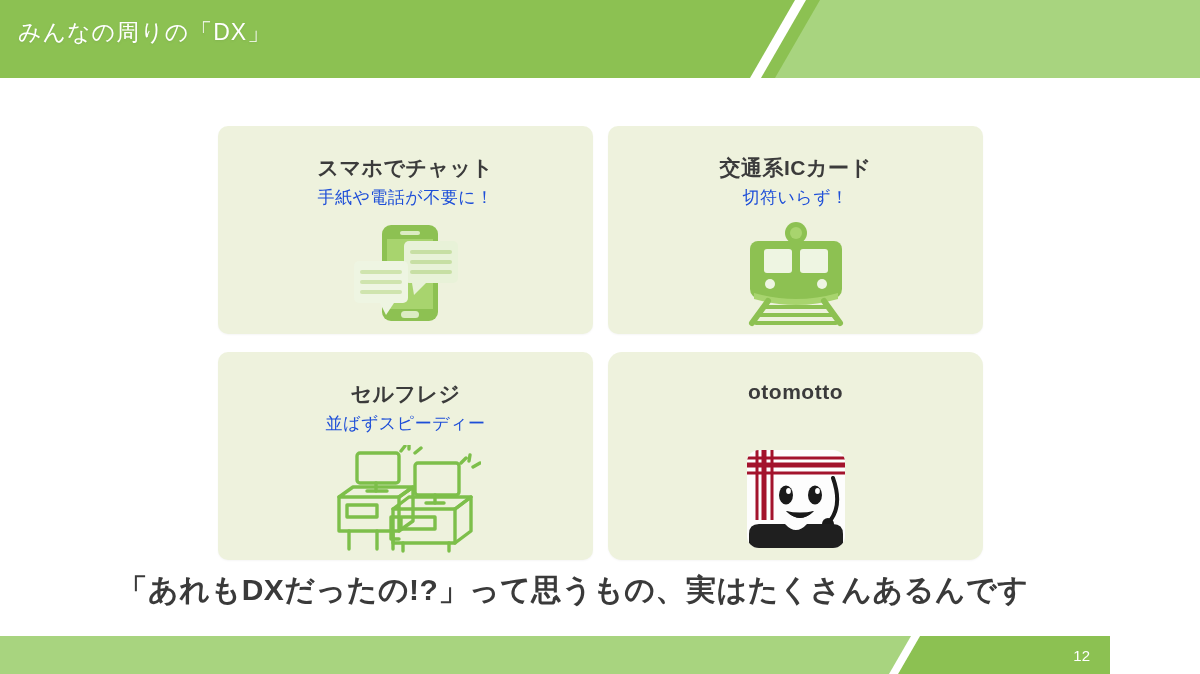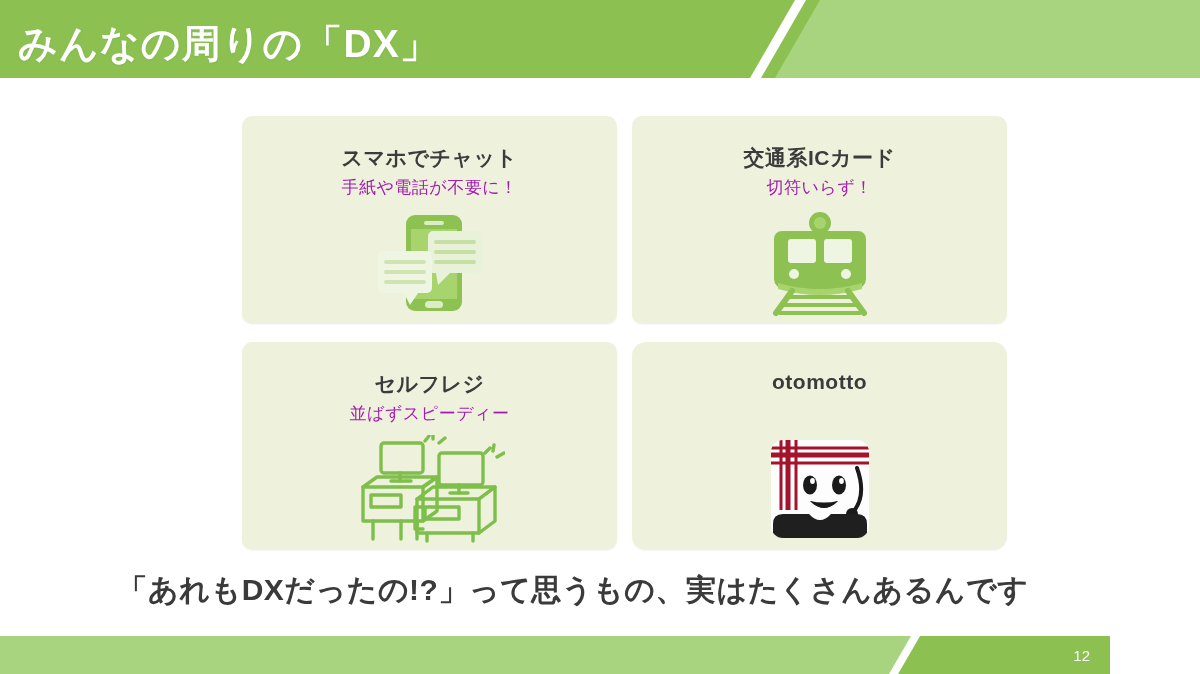--- a/index.html
+++ b/index.html
@@ -23,46 +23,46 @@
     background:#8cc152;
     clip-path:polygon(0 0,820px 0,775px 78px,0 78px);
   }
   .header-sep{
     position:absolute;left:0;top:0;width:820px;height:78px;
     background:#ffffff;
     clip-path:polygon(795px 0,806px 0,761px 78px,750px 78px);
   }
   .header-title{
     position:absolute;left:18px;top:17px;
-    font-size:39px;font-weight:bold;color:#ffffff;
+    font-size:23px;font-weight:normal;color:#ffffff;
     letter-spacing:1px;
     text-shadow:0 1px 2px rgba(120,160,80,.35);
     white-space:nowrap;
   }
 
   
-  .cards{position:absolute;left:218px;top:116px;width:768px;height:487px;margin-left:24px;}
+  .cards{position:absolute;left:218px;top:126px;width:768px;height:487px;}
   .card{
     position:absolute;width:375px;height:208px;
     background:#eef2dd;border-radius:10px;
     box-shadow:0 1px 2px rgba(0,0,0,.04);
   }
   .card.c1{left:0;top:0;}
   .card.c2{left:390px;top:0;}
   .card.c3{left:0;top:226px;}
   .card.c4{left:390px;top:226px;border-radius:14px;}
 
   .card-title{
     position:absolute;left:0;top:28px;width:100%;
     text-align:center;font-size:21px;font-weight:bold;color:#3b3b3b;
     letter-spacing:.5px;
   }
   .card-sub{
     position:absolute;left:0;top:60px;width:100%;
-    text-align:center;font-size:17px;color:#a21caf;
+    text-align:center;font-size:17px;color:#1d4ed8;
     letter-spacing:.5px;
   }
   .card-icon{
     position:absolute;left:0;top:92px;width:100%;height:110px;
     display:flex;align-items:center;justify-content:center;
   }
 
   
   .caption{
     position:absolute;left:0;top:570px;width:1146px;

